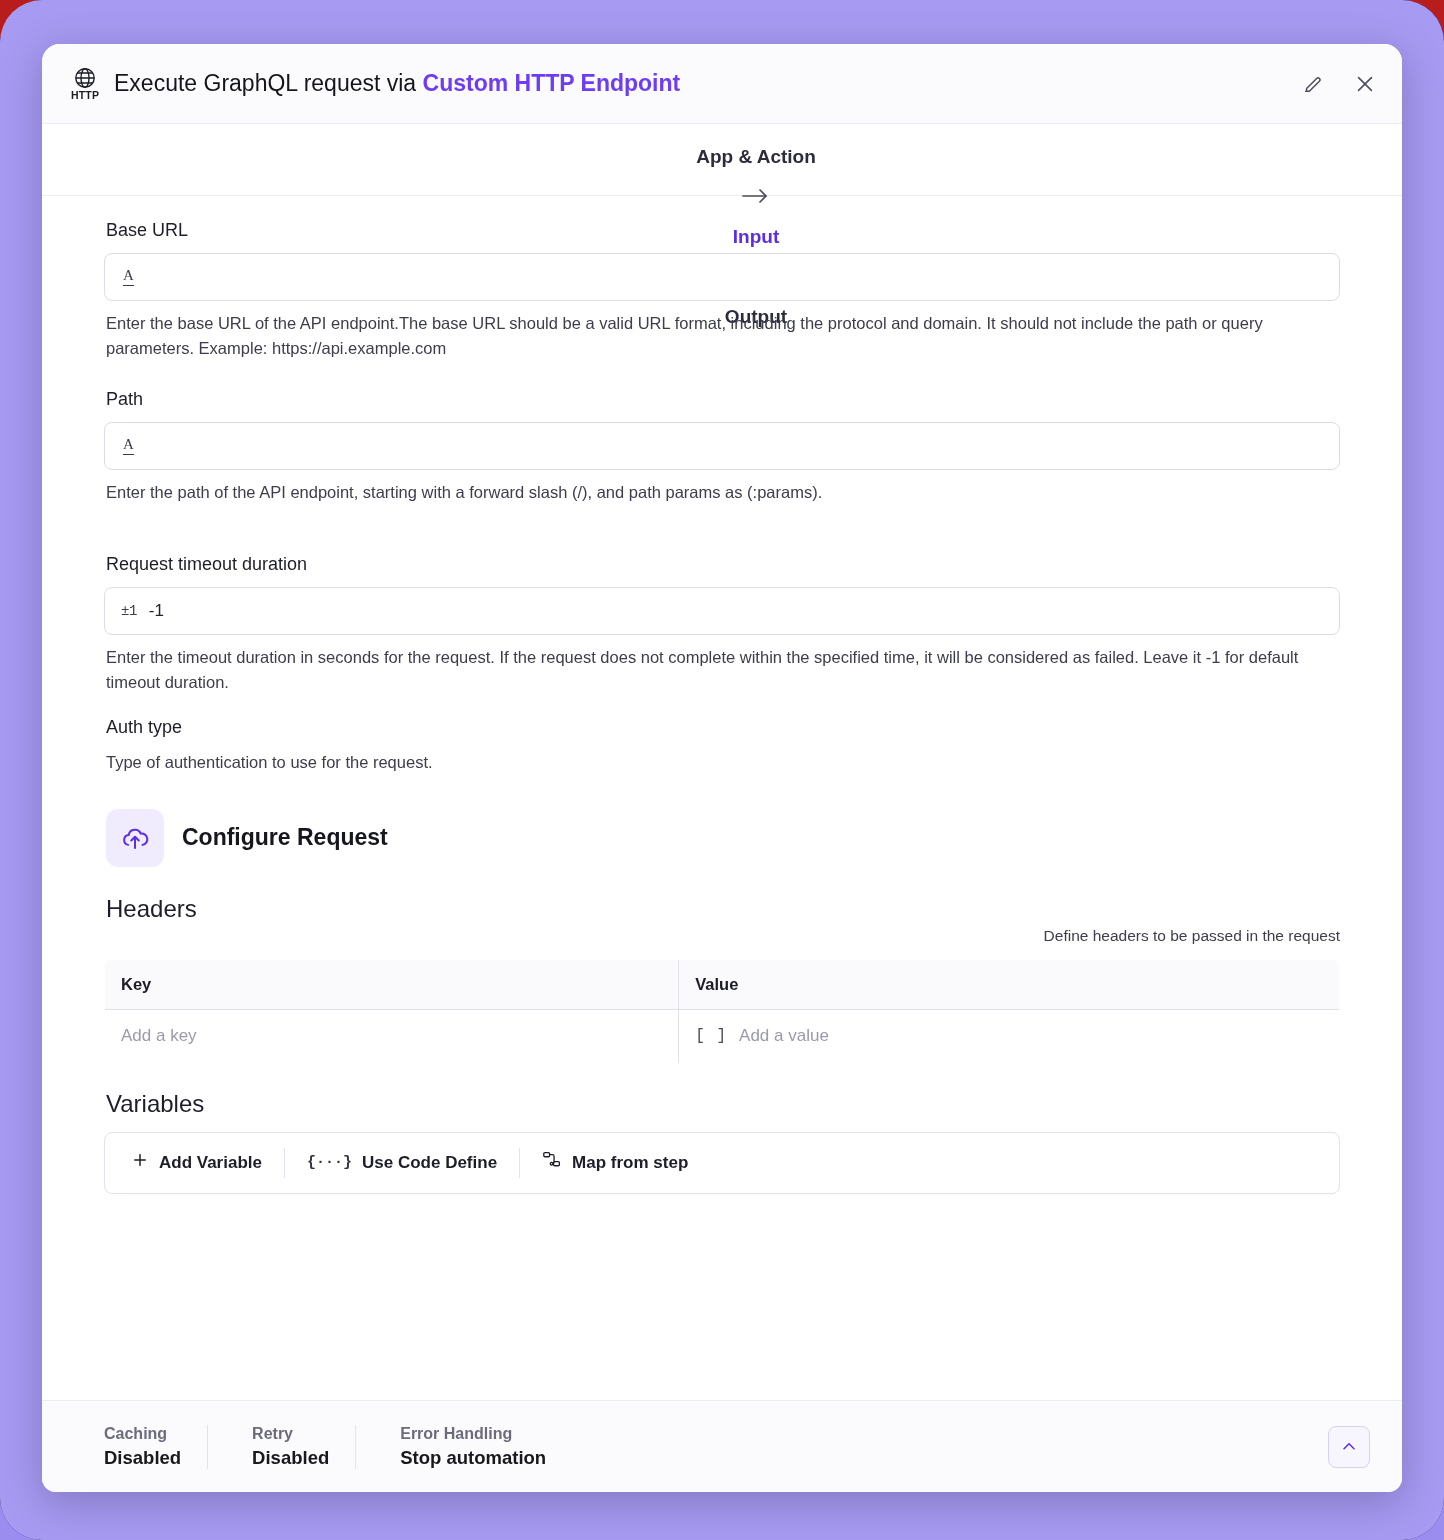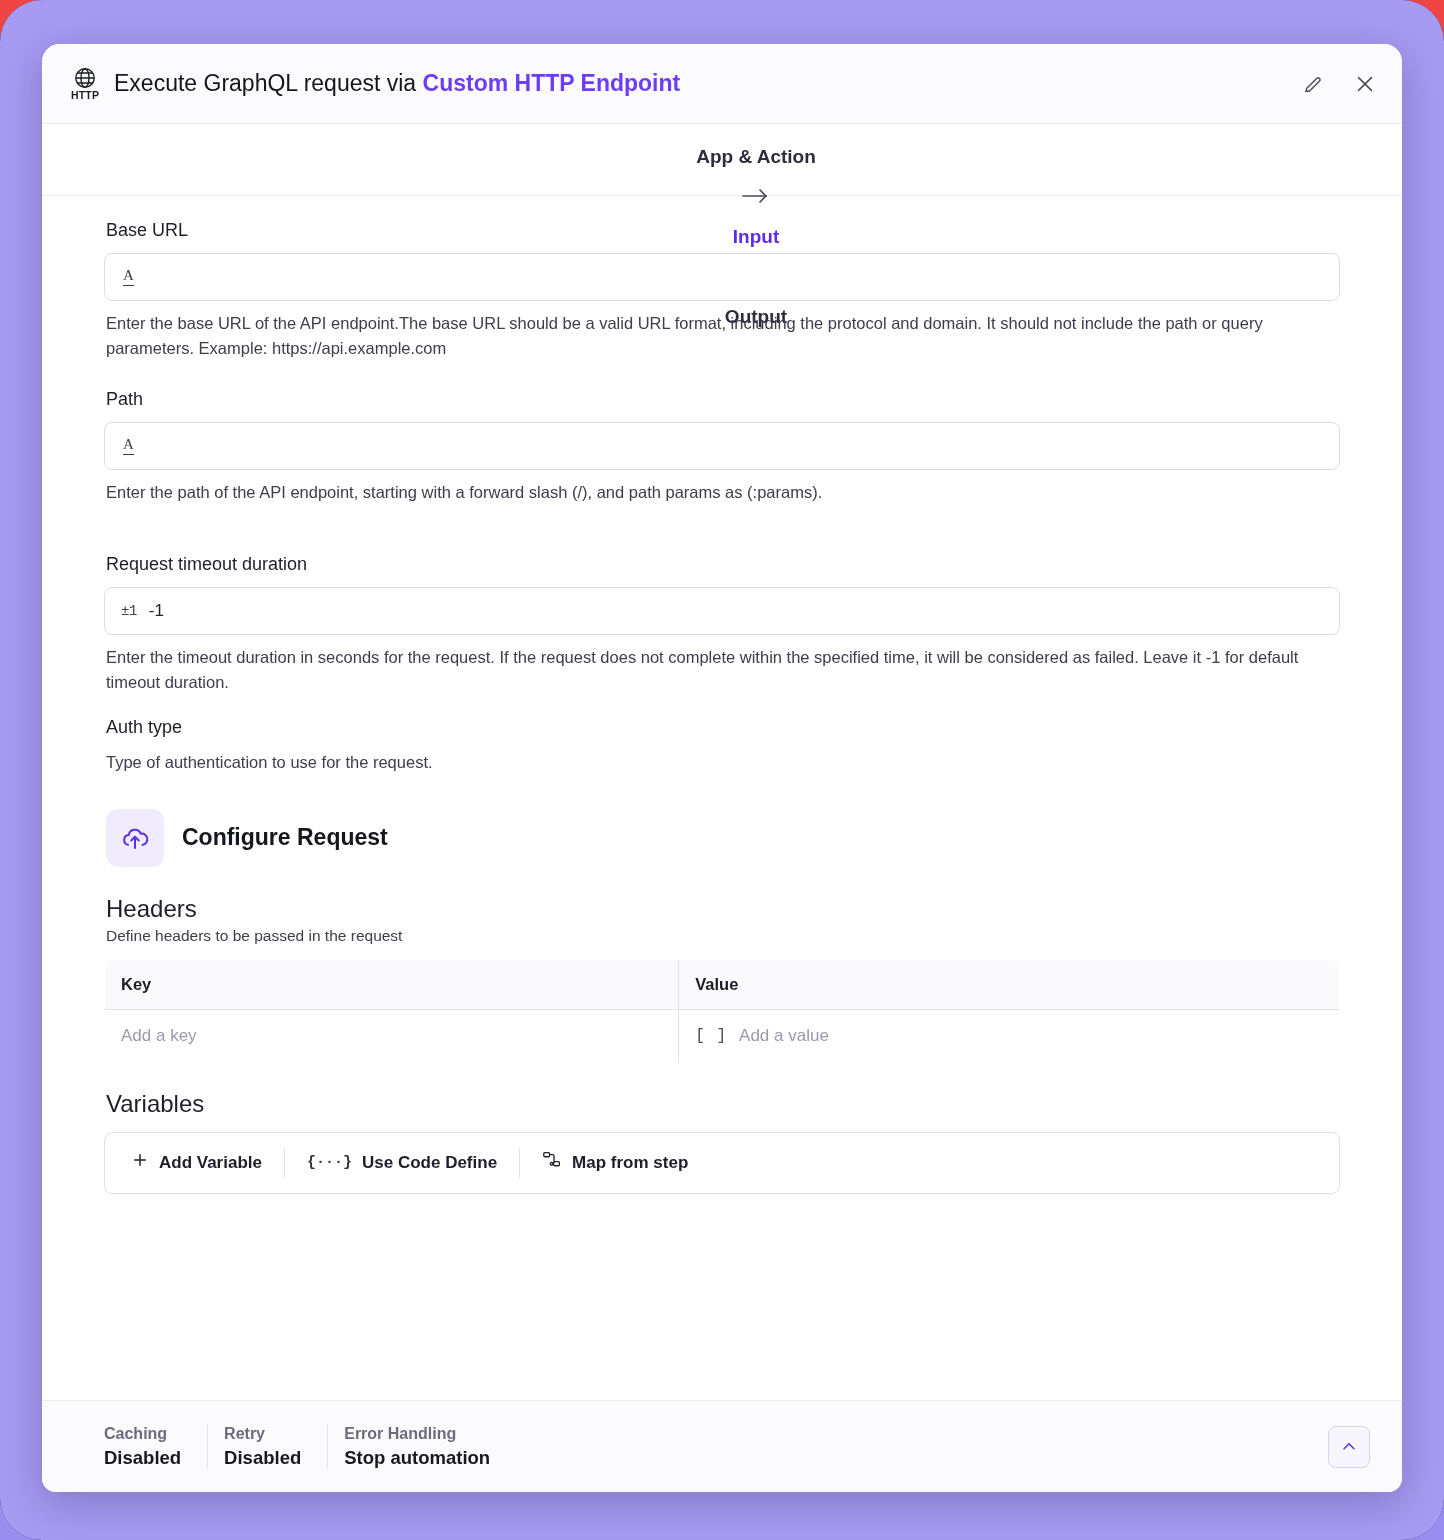--- a/index.html
+++ b/index.html
@@ -8,21 +8,21 @@
     width: 1444px;
     height: 1540px;
     font-family: "Liberation Sans", sans-serif;
     background: #9b8cf0;
     overflow: hidden;
   }
   .screen {
     position: absolute;
     left: 0; top: 0;
     width: 1444px; height: 1156px;
-    background: #ef4444;
+    background: #b91c1c;
   }
   
   .frame {
     position: absolute;
     left: 0; top: 0;
     width: 1444px; height: 1540px;
     border-radius: 42px;
     background: #2e3348;
     overflow: hidden;
   }
@@ -213,20 +213,21 @@
   }
   .sub-label {
     font-size: 24px;
     color: #1e1e29;
     margin: 0 0 4px 2px;
   }
   .sub-desc {
     font-size: 15.5px;
     color: #3d3d4b;
     margin: 0 0 14px 2px;
+    text-align: right;
   }
 
   table.kv {
     width: 100%;
     border-collapse: collapse;
     border: 1px solid #e2e2ec;
     border-radius: 8px;
     overflow: hidden;
     table-layout: fixed;
   }
@@ -288,21 +289,21 @@
   
   .modal-footer {
     min-height: 92px;
     border-top: 1px solid #ececf3;
     background: #fbfbfe;
     display: flex;
     align-items: center;
     padding: 0 32px 0 62px;
   }
   .foot-item { padding-right: 26px; }
-  .foot-item + .foot-item { padding-left: 16px; border-left: 1px solid #e2e2ec; }
+  .foot-item + .foot-item { padding-left: 44px; border-left: 1px solid #e2e2ec; }
   .foot-k { font-size: 16px; color: #6b6b7c; margin-bottom: 4px; font-weight: bold; }
   .foot-v { font-size: 18.5px; font-weight: bold; color: #18181f; }
   .collapse-btn {
     margin-left: auto;
     width: 42px; height: 42px;
     border: 1px solid #d6d2f5;
     border-radius: 8px;
     background: #f7f6fe;
     display: flex; align-items: center; justify-content: center;
     color: #5b2ee6;

